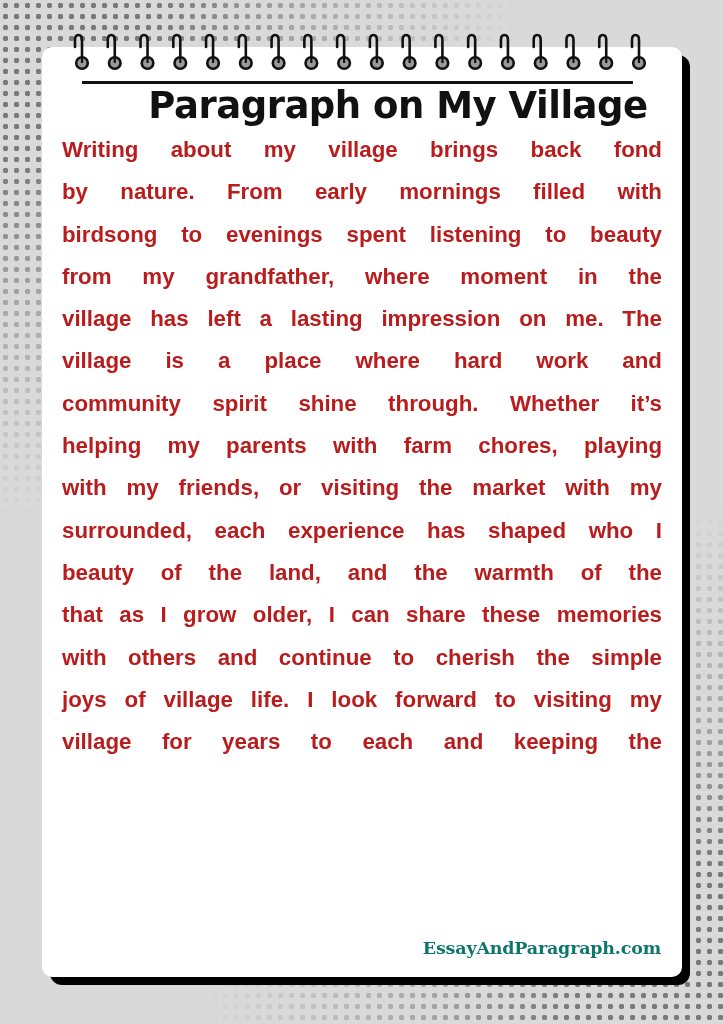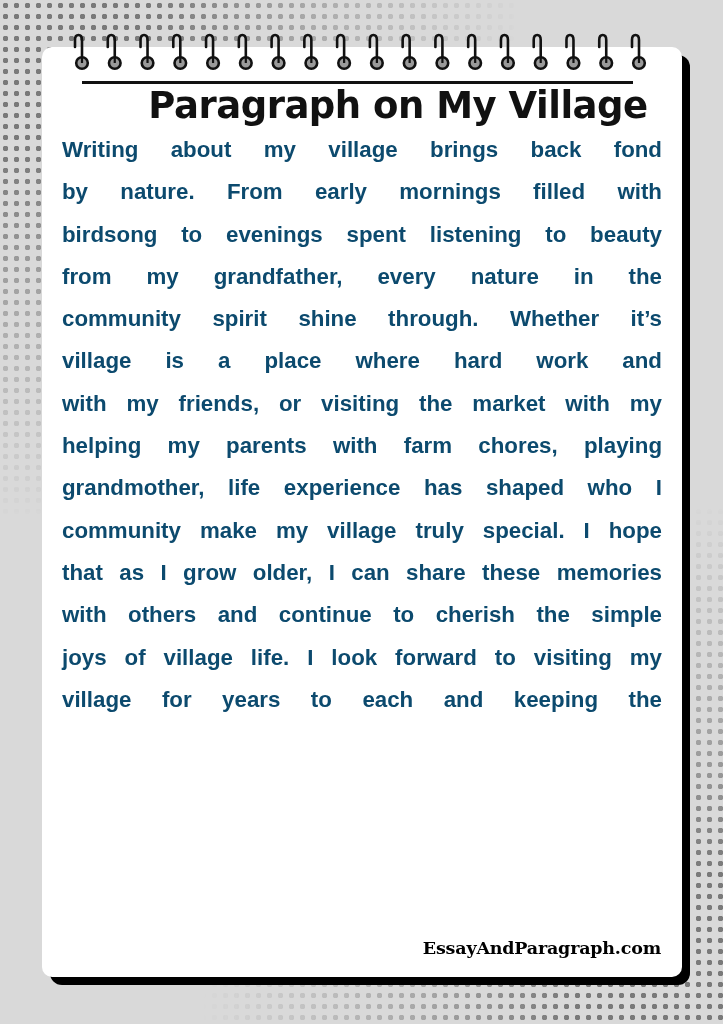--- a/index.html
+++ b/index.html
@@ -37,29 +37,29 @@
     position:absolute; left:82px; top:81px; width:551px; height:3px; background:#111;
   }
   .title {
     position:absolute; left:42px; top:84px; width:712px; text-align:center;
     font-family:"DejaVu Sans", sans-serif; font-weight:bold;
     font-size:37px; letter-spacing:-0.5px; color:#111; line-height:44px; margin:0;
   }
   .body-text {
     position:absolute; left:62px; top:129px; width:600px;
     font-family:"Liberation Sans", sans-serif; font-weight:bold;
-    font-size:22.3px; line-height:42.3px; color:#0c4a6e;
+    font-size:22.3px; line-height:42.3px; color:#b91c1c;
     text-align:justify; margin:0;
   }
   .body-text .line { display:block; text-align:justify; text-align-last:justify; white-space:nowrap; }
   .body-text .line.last { text-align-last:left; }
   .footer {
     position:absolute; right:62px; top:938px;
     font-family:"DejaVu Serif", serif; font-weight:bold;
-    font-size:17.5px; color:#000000; letter-spacing:-0.2px;
+    font-size:17.5px; color:#0f766e; letter-spacing:-0.2px;
   }
 </style>
 </head>
 <body>
 
 <div class="halftone-tl"></div>
 <div class="halftone-br"></div>
 
 <div class="card-shadow"></div>
 <div class="card"></div>
@@ -160,26 +160,27 @@
 </svg>
 
 <div class="divider"></div>
 
 <h1 class="title">Paragraph on My Village</h1>
 
 <div class="body-text" id="para">
     <span class="line">Writing about my village brings back fond</span>
     <span class="line">by nature. From early mornings filled with</span>
     <span class="line">birdsong to evenings spent listening to beauty</span>
-    <span class="line">from my grandfather, every nature in the</span>
+    <span class="line">from my grandfather, where moment in the</span>
+    <span class="line">village has left a lasting impression on me. The</span>
+    <span class="line">village is a place where hard work and</span>
     <span class="line">community spirit shine through. Whether it’s</span>
-    <span class="line">village is a place where hard work and</span>
+    <span class="line">helping my parents with farm chores, playing</span>
     <span class="line">with my friends, or visiting the market with my</span>
-    <span class="line">helping my parents with farm chores, playing</span>
-    <span class="line">grandmother, life experience has shaped who I</span>
-    <span class="line">community make my village truly special. I hope</span>
+    <span class="line">surrounded, each experience has shaped who I</span>
+    <span class="line">beauty of the land, and the warmth of the</span>
     <span class="line">that as I grow older, I can share these memories</span>
     <span class="line">with others and continue to cherish the simple</span>
     <span class="line">joys of village life. I look forward to visiting my</span>
     <span class="line">village for years to each and keeping the</span>
   </div>
 
 <div class="footer">EssayAndParagraph.com</div>
 
 </body></html>

